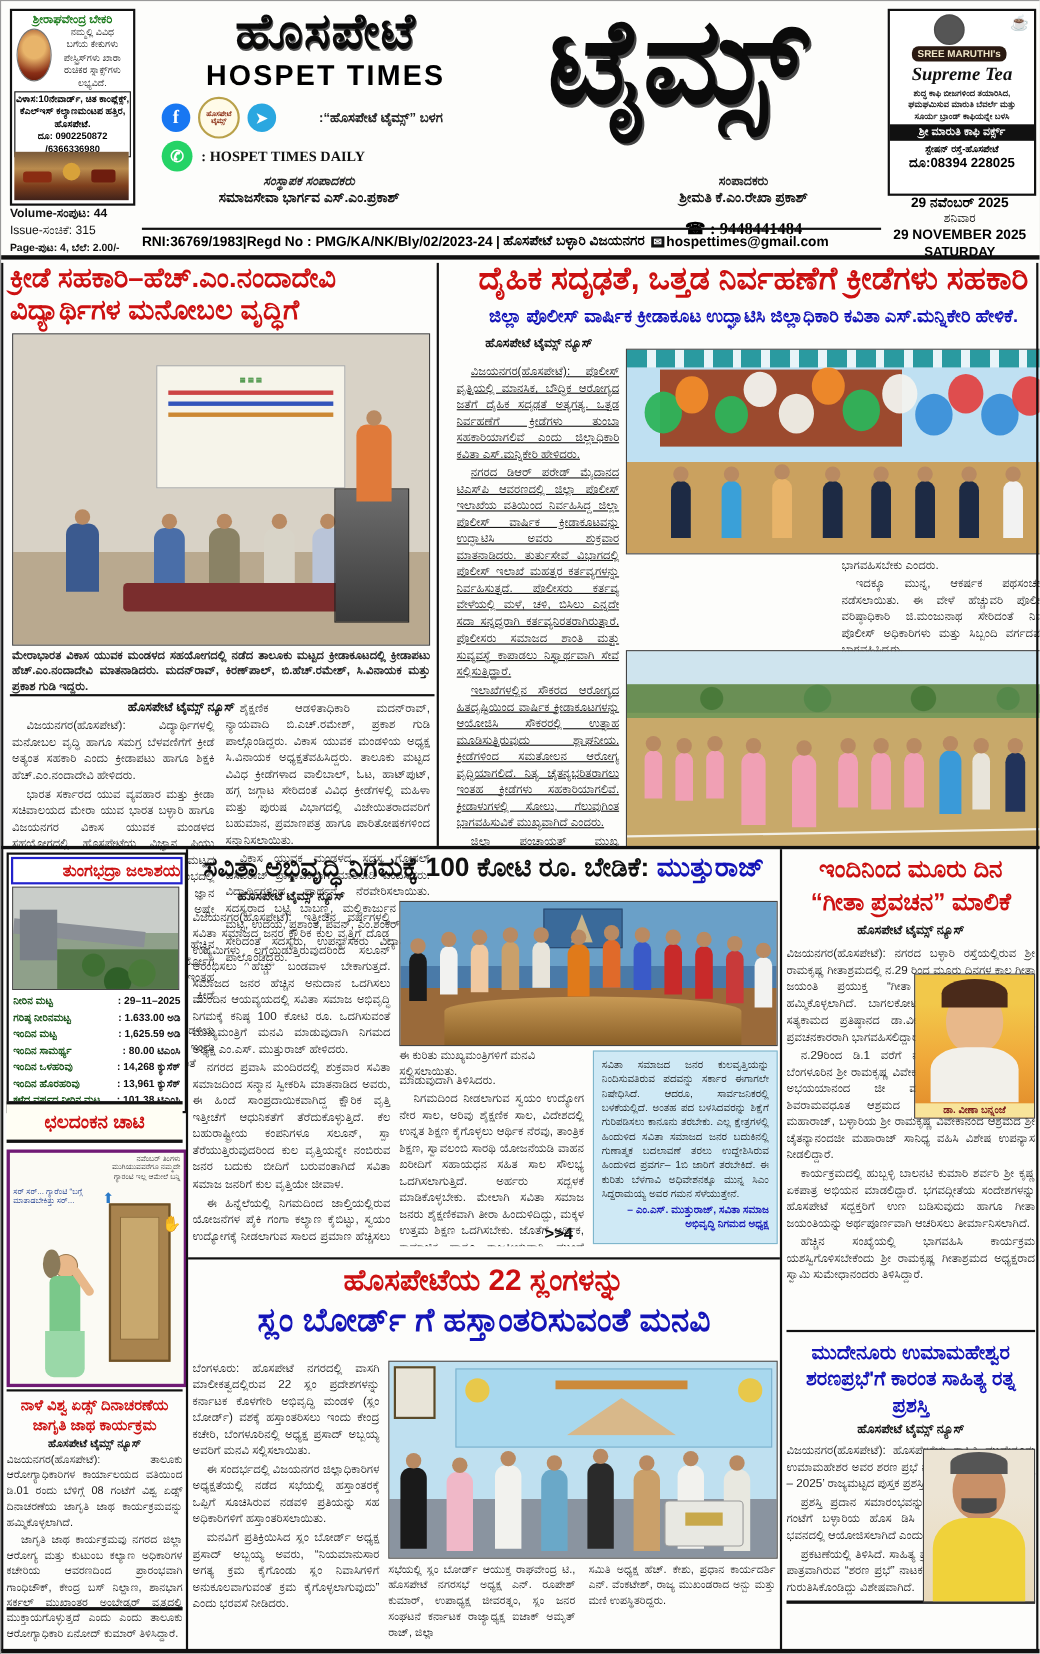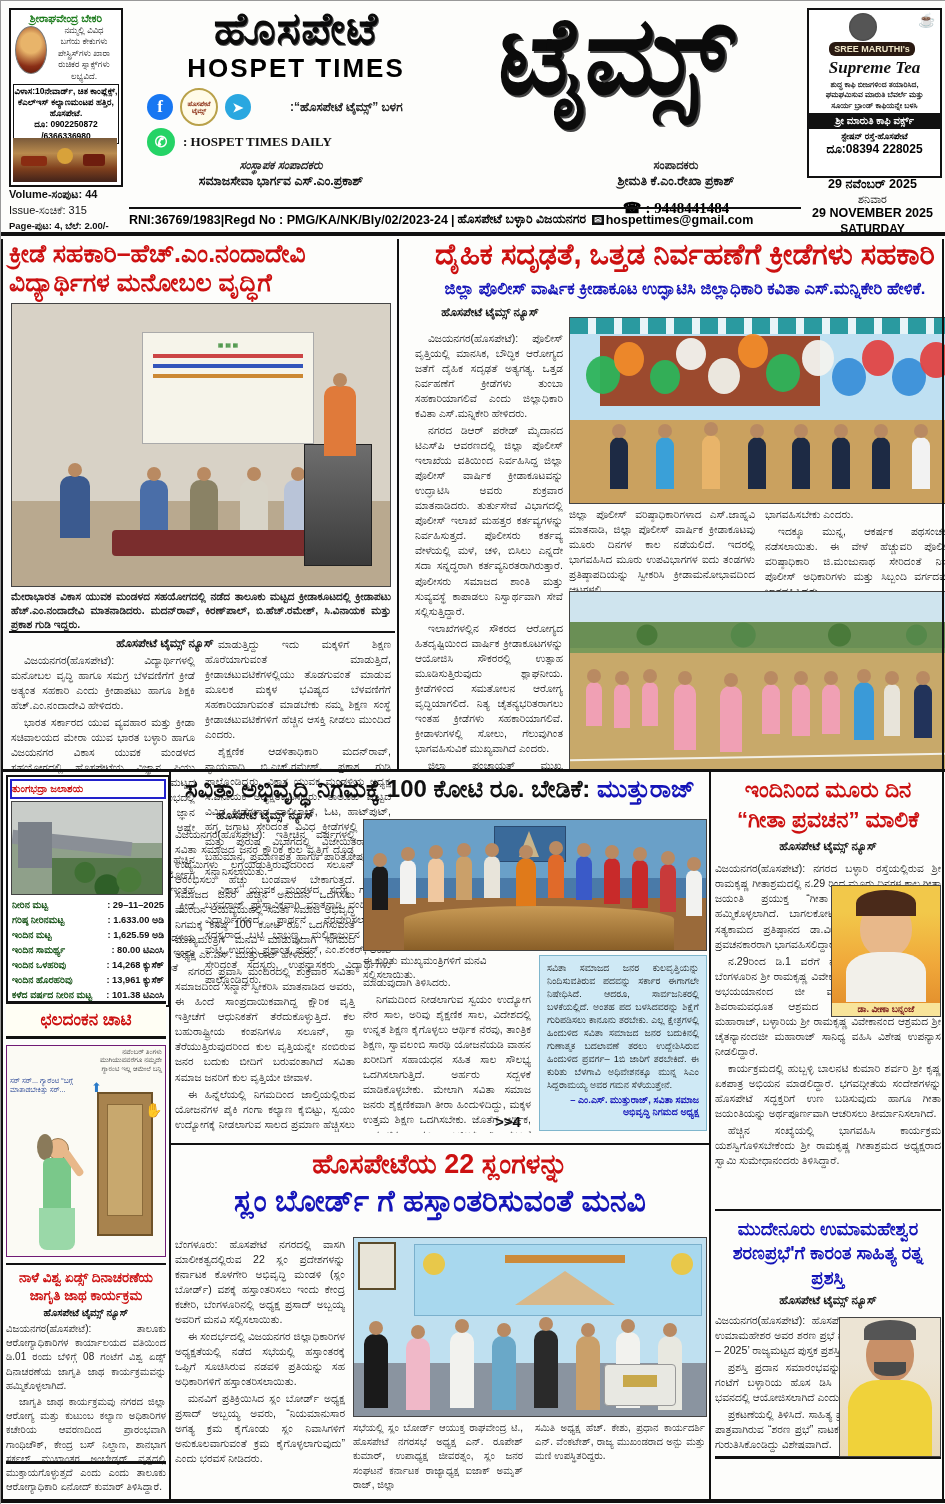--- a/index.html
+++ b/index.html
@@ -159,35 +159,34 @@
 
     <div class="dateline abs" style="left:60px;top:398px;width:200px;">ಹೊಸಪೇಟೆ ಟೈಮ್ಸ್ ನ್ಯೂಸ್</div>
 
     <div class="abs body-text just" style="left:6px;top:414px;width:184px;height:346px;overflow:hidden;">
       <p>ವಿಜಯನಗರ(ಹೊಸಪೇಟೆ): ವಿದ್ಯಾರ್ಥಿಗಳಲ್ಲಿ ಮನೋಬಲ ವೃದ್ಧಿ ಹಾಗೂ ಸಮಗ್ರ ಬೆಳವಣಿಗೆಗೆ ಕ್ರೀಡೆ ಅತ್ಯಂತ ಸಹಕಾರಿ ಎಂದು ಕ್ರೀಡಾಪಟು ಹಾಗೂ ಶಿಕ್ಷಕಿ ಹೆಚ್.ಎಂ.ನಂದಾದೇವಿ ಹೇಳಿದರು.</p>
       <p>ಭಾರತ ಸರ್ಕಾರದ ಯುವ ವ್ಯವಹಾರ ಮತ್ತು ಕ್ರೀಡಾ ಸಚಿವಾಲಯದ ಮೇರಾ ಯುವ ಭಾರತ ಬಳ್ಳಾರಿ ಹಾಗೂ ವಿಜಯನಗರ ವಿಕಾಸ ಯುವಕ ಮಂಡಳದ ಸಹಯೋಗದಲ್ಲಿ ಹೊಸಪೇಟೆಯ ವಿಜ್ಞಾನ ಪಿಯು ಕಾಲೇಜಿನಲ್ಲಿ ಆಯೋಜಿಸಿದ್ದ “ತಾಲೂಕು ಮಟ್ಟದ ಕ್ರೀಡಾಕೂಟ–2025ರ ಉದ್ಘಾಟನಾ ಸಮಾರಂಭದಲ್ಲಿ ಶುಕ್ರವಾರ ಮಾತನಾಡಿ, ಮಕ್ಕಳಿಗೆ ಶೈಕ್ಷಣಿಕ ಜ್ಞಾನ ಕರಗತವಾಗಬೇಕಾದರೆ ಮಾನಸಿಕ ಸಮತೋಲನ ಅಷ್ಟೇ ಅಗತ್ಯವಾಗಿದ್ದು ಇದು ಕ್ರೀಡೆಗಳಿಂದ ಮಾತ್ರ ಸಾಧ್ಯ.</p>
       <p>ಅಲ್ಲದೆ ಇದೀಗ ಭಾರತ ಸರ್ಕಾರ ಕ್ರೀಡೆಗಳಿಗೆ ಹೆಚ್ಚಿನ ಉತ್ತೇಜನ ನೀಡುತ್ತಿದ್ದು ಅವುಗಳನ್ನು ಸಮಪರ್ಯೋಗ ಪಡಿಸಿಕೊಳ್ಳಬೇಕು, ನಾನು ಒಬ್ಬ ಕ್ರೀಡಾಪಟುವಾಗಿ ಇಂತಹ ಪ್ರಯೋಜನ ಪಡೆದಿದ್ದು ಉತ್ತಮ ಜ್ಞಾನಕ್ಕೂ ಕ್ರೀಡೆ ಸಹಕಾರಿ ಎಂದರು.</p>
       <p>ವಿಜ್ಞಾನ ಕಾಲೇಜು ಆಡಳಿತ ಮಂಡಳಿಯ ಆಡಳಿತಾಧಿಕಾರಿ ಕಿರಣ್‌ಪಾಲ್ ಮಾತನಾಡಿ ಇಂದು ಮಕ್ಕಳನ್ನು ಕೇವಲ ಅಂಕಗಳಿಗೆಯಂತ್ರ ಗಮನಿಸುವಂತೆ</p>
     </div>
     <div class="abs body-text just" style="left:200px;top:398px;width:186px;height:362px;overflow:hidden;">
-      <p>ಮಾಡುತ್ತಿದ್ದು ಇದು ಮಕ್ಕಳಿಗೆ ಶಿಕ್ಷಣ ಹೊರೆಯಾಗುವಂತೆ ಮಾಡುತ್ತಿದೆ, ಕ್ರೀಡಾಚಟುವಟಿಕೆಗಳಲ್ಲಿಯು ತೊಡಗುವಂತೆ ಮಾಡುವ ಮೂಲಕ ಮಕ್ಕಳ ಭವಿಷ್ಯದ ಬೆಳವಣಿಗೆಗೆ ಸಹಕಾರಿಯಾಗುವಂತೆ ಮಾಡಬೇಕು ನಮ್ಮ ಶಿಕ್ಷಣ ಸಂಸ್ಥೆ ಕ್ರೀಡಾಚಟುವಟಿಕೆಗಳಿಗೆ ಹೆಚ್ಚಿನ ಆಸಕ್ತಿ ನೀಡಲು ಮುಂದಿದೆ ಎಂದರು.</p>
       <p>ಶೈಕ್ಷಣಿಕ ಆಡಳಿತಾಧಿಕಾರಿ ಮದನ್‌ರಾವ್, ನ್ಯಾಯವಾದಿ ಬಿ.ಎಚ್.ರಮೇಶ್, ಪ್ರಕಾಶ ಗುಡಿ ಪಾಲ್ಗೊಂಡಿದ್ದರು. ವಿಕಾಸ ಯುವಕ ಮಂಡಳಿಯ ಅಧ್ಯಕ್ಷ ಸಿ.ವಿನಾಯಕ ಅಧ್ಯಕ್ಷತೆವಹಿಸಿದ್ದರು. ತಾಲೂಕು ಮಟ್ಟದ ವಿವಿಧ ಕ್ರೀಡೆಗಳಾದ ವಾಲಿಬಾಲ್, ಓಟ, ಹಾಟ್‌ಪುಟ್, ಹಗ್ಗ ಜಗ್ಗಾಟ ಸೇರಿದಂತೆ ವಿವಿಧ ಕ್ರೀಡೆಗಳಲ್ಲಿ ಮಹಿಳಾ ಮತ್ತು ಪುರುಷ ವಿಭಾಗದಲ್ಲಿ ವಿಜೇಯಿತರಾದವರಿಗೆ ಬಹುಮಾನ, ಪ್ರಮಾಣಪತ್ರ ಹಾಗೂ ಪಾರಿತೋಷಕಗಳಿಂದ ಸನ್ಮಾನಿಸಲಾಯಿತು.</p>
       <p>ವಿಕಾಸ ಯುವಕ ಮಂಡಳದ ಸದಸ್ಯ ಗೋಸಲ್ ಬಸವರಾಜ್ ಪ್ರಾಸ್ತಾವಿಕವಾಗಿ ಮಾತನಾಡಿ ವಂದಿಸಿದರು. ವಿದ್ಯಾರ್ಥಿಗಳಿಂದ ಪ್ರಾರ್ಥನೆ ನೆರವೇರಿಸಲಾಯಿತು. ಸದಸ್ಯರಾದ ಬಟ್ಟಿ ಬಾಬಣ್ಣ, ಮಲ್ಲಿಕಾರ್ಜುನ ಮೂರಿ ಮಟ್ಟಿ, ಉದಯ, ಪ್ರಶಾಂತ, ಪವನ್, ಎಂ.ಶಂಕರ್, ಆಕಾಶ ಸೇರಿದಂತೆ ಸದಸ್ಯರು, ಉಪನ್ಯಾಸಕರು ವಿದ್ಯಾರ್ಥಿಗಳು ಪಾಲ್ಗೊಂಡಿದ್ದರು.</p>
     </div>
   </div>
 
   <div class="vline" style="left:396px;top:238px;width:2px;height:530px;"></div>
 
   <div class="abs" style="left:402px;top:238px;width:540px;margin-left:12px;">
     <div class="red bold ctr" style="font-size:29px;line-height:1.1;">ದೈಹಿಕ ಸದೃಢತೆ, ಒತ್ತಡ ನಿರ್ವಹಣೆಗೆ ಕ್ರೀಡೆಗಳು ಸಹಕಾರಿ</div>
     <div class="blue bold ctr" style="font-size:16.5px;margin-top:8px;">ಜಿಲ್ಲಾ ಪೊಲೀಸ್ ವಾರ್ಷಿಕ ಕ್ರೀಡಾಕೂಟ ಉದ್ಘಾಟಿಸಿ ಜಿಲ್ಲಾಧಿಕಾರಿ ಕವಿತಾ ಎಸ್.ಮನ್ನಿಕೇರಿ ಹೇಳಿಕೆ.</div>
 
     <div class="dateline" style="width:150px;margin-top:8px;">ಹೊಸಪೇಟೆ ಟೈಮ್ಸ್ ನ್ಯೂಸ್</div>
 
-    <div class="abs body-text just" style="left:0;top:92px;width:148px;height:438px;overflow:hidden;">
+    <div class="abs body-text just" style="left:0;top:92px;width:148px;height:438px;overflow:hidden;text-decoration:underline;">
       <p>ವಿಜಯನಗರ(ಹೊಸಪೇಟೆ): ಪೊಲೀಸ್ ವೃತ್ತಿಯಲ್ಲಿ ಮಾನಸಿಕ, ಬೌದ್ಧಿಕ ಆರೋಗ್ಯದ ಜತೆಗೆ ದೈಹಿಕ ಸದೃಢತೆ ಅತ್ಯಗತ್ಯ. ಒತ್ತಡ ನಿರ್ವಹಣೆಗೆ ಕ್ರೀಡೆಗಳು ತುಂಬಾ ಸಹಕಾರಿಯಾಗಲಿವೆ ಎಂದು ಜಿಲ್ಲಾಧಿಕಾರಿ ಕವಿತಾ ಎಸ್.ಮನ್ನಿಕೇರಿ ಹೇಳಿದರು.</p>
       <p>ನಗರದ ಡಿಆರ್ ಪರೇಡ್ ಮೈದಾನದ ಟಿಎಸ್‌ಪಿ ಆವರಣದಲ್ಲಿ ಜಿಲ್ಲಾ ಪೊಲೀಸ್ ಇಲಾಖೆಯ ವತಿಯಿಂದ ನಿರ್ವಹಿಸಿದ್ದ ಜಿಲ್ಲಾ ಪೊಲೀಸ್ ವಾರ್ಷಿಕ ಕ್ರೀಡಾಕೂಟವನ್ನು ಉದ್ಘಾಟಿಸಿ ಅವರು ಶುಕ್ರವಾರ ಮಾತನಾಡಿದರು. ತುರ್ತುಸೇವೆ ವಿಭಾಗದಲ್ಲಿ ಪೊಲೀಸ್ ಇಲಾಖೆ ಮಹತ್ತರ ಕರ್ತವ್ಯಗಳನ್ನು ನಿರ್ವಹಿಸುತ್ತದೆ. ಪೊಲೀಸರು ಕರ್ತವ್ಯ ವೇಳೆಯಲ್ಲಿ ಮಳೆ, ಚಳಿ, ಬಿಸಿಲು ಎನ್ನದೇ ಸದಾ ಸನ್ನದ್ಧರಾಗಿ ಕರ್ತವ್ಯನಿರತರಾಗಿರುತ್ತಾರೆ. ಪೊಲೀಸರು ಸಮಾಜದ ಶಾಂತಿ ಮತ್ತು ಸುವ್ಯವಸ್ಥೆ ಕಾಪಾಡಲು ನಿಸ್ವಾರ್ಥವಾಗಿ ಸೇವೆ ಸಲ್ಲಿಸುತ್ತಿದ್ದಾರೆ.</p>
       <p>ಇಲಾಖೆಗಳಲ್ಲಿನ ಸೌಕರದ ಆರೋಗ್ಯದ ಹಿತದೃಷ್ಟಿಯಿಂದ ವಾರ್ಷಿಕ ಕ್ರೀಡಾಕೂಟಗಳನ್ನು ಆಯೋಜಿಸಿ ಸೌಕರರಲ್ಲಿ ಉತ್ಸಾಹ ಮೂಡಿಸುತ್ತಿರುವುದು ಶ್ಲಾಘನೀಯ. ಕ್ರೀಡೆಗಳಿಂದ ಸಮತೋಲನ ಆರೋಗ್ಯ ವೃದ್ಧಿಯಾಗಲಿದೆ. ನಿತ್ಯ ಚೈತನ್ಯಭರಿತರಾಗಲು ಇಂತಹ ಕ್ರೀಡೆಗಳು ಸಹಕಾರಿಯಾಗಲಿವೆ. ಕ್ರೀಡಾಳುಗಳಲ್ಲಿ ಸೋಲು, ಗೆಲುವುಗಿಂತ ಭಾಗವಹಿಸುವಿಕೆ ಮುಖ್ಯವಾಗಿದೆ ಎಂದರು.</p>
       <p>ಜಿಲ್ಲಾ ಪಂಚಾಯತ್ ಮುಖ್ಯ ಕಾರ್ಯನಿರ್ವಾಹಕ ಅಧಿಕಾರಿ ಸೋಂಗ್ಲಾಯ್ ಮೋಹಮ್ಮದ್ ಅಕ್ರಮ್ ಅಲಿ ಷಾ ಮಾತನಾಡಿ, ಕ್ರೀಡೆಯಲ್ಲಿ ಶಿಸ್ತು, ಉತ್ಸಾಹ ಮತ್ತು ಪ್ರಾಮಾಣಿಕತೆ ಮುಖ್ಯವಾಗಿದೆ. ಪೊಲೀಸ್ ಇಲಾಖೆಯ ಪ್ರತಿಯೊಬ್ಬರು ಈ ಕ್ರೀಡಾಕೂಟದಲ್ಲಿ ಖುಷಿಯಿಂದ ಭಾಗವಹಿಸಬೇಕು. ದಿನ ನಿತ್ಯ ಎದುರಾಗುವ ಸಮಸ್ಯೆಗಳಿಂದ ಮುಕ್ತಿ ಪಡೆಯಲು ಕ್ರೀಡಾಕೂಟದಲ್ಲಿ ಸ್ಪರ್ಧಿಸಿ ಮಾನಸಿಕ ನಿರಾಳತೆಯನ್ನು ಪಡೆಯಬೇಕು ಎಂದರು.</p>
     </div>
 
     <div class="photo" style="left:154px;top:78px;width:385px;height:185px;background:linear-gradient(180deg,#bfe0f2 0 55%,#caa15f 55% 100%);">
       <div class="abs" style="left:30px;top:18px;width:220px;height:70px;background:#9c4a2e;"></div>
       <div class="abs" style="left:0;top:0;width:385px;height:16px;background:repeating-linear-gradient(90deg,#2a9aa0 0 18px,#e8f4f8 18px 26px);"></div>
       <div class="bl" style="left:16px;top:38px;width:34px;height:38px;background:#2db35a;"></div>
@@ -205,23 +204,20 @@
       <div class="pfig" style="left:40px;bottom:14px;width:18px;height:52px;background:#1d2a44;"></div>
       <div class="pfig" style="left:86px;bottom:14px;width:18px;height:52px;background:#3aa0d8;"></div>
       <div class="pfig" style="left:132px;bottom:14px;width:18px;height:54px;background:#e8b46a;"></div>
       <div class="pfig" style="left:178px;bottom:14px;width:18px;height:52px;background:#1d2a44;"></div>
       <div class="pfig" style="left:222px;bottom:14px;width:18px;height:52px;background:#1d2a44;"></div>
       <div class="pfig" style="left:262px;bottom:14px;width:18px;height:52px;background:#1d2a44;"></div>
       <div class="pfig" style="left:302px;bottom:14px;width:18px;height:52px;background:#1d2a44;"></div>
       <div class="pfig" style="left:342px;bottom:14px;width:18px;height:52px;background:#f2f2f2;"></div>
     </div>
 
-    <div class="abs body-text just" style="left:154px;top:268px;width:186px;height:116px;overflow:hidden;">
-      <p style="text-indent:0;">ಜಿಲ್ಲಾ ಪೊಲೀಸ್ ವರಿಷ್ಠಾಧಿಕಾರಿಗಳಾದ ಎಸ್.ಜಾಹ್ನವಿ ಮಾತನಾಡಿ, ಜಿಲ್ಲಾ ಪೊಲೀಸ್ ವಾರ್ಷಿಕ ಕ್ರೀಡಾಕೂಟವು ಮೂರು ದಿನಗಳ ಕಾಲ ನಡೆಯಲಿದೆ. ಇದರಲ್ಲಿ ಭಾಗವಹಿಸಿದ ಮೂರು ಉಪವಿಭಾಗಗಳ ಐದು ತಂಡಗಳು ಪ್ರತಿಷ್ಠಾಪದಿಯನ್ನು ಸ್ವೀಕರಿಸಿ ಕ್ರೀಡಾಮನೋಭಾವದಿಂದ ಆಟಗಳಲ್ಲಿ</p>
-    </div>
     <div class="abs body-text just" style="left:350px;top:268px;width:190px;height:116px;overflow:hidden;">
       <p style="text-indent:0;">ಭಾಗವಹಿಸಬೇಕು ಎಂದರು.</p>
       <p>ಇದಕ್ಕೂ ಮುನ್ನ, ಆಕರ್ಷಕ ಪಥಸಂಚಲನ ನಡೆಸಲಾಯಿತು. ಈ ವೇಳೆ ಹೆಚ್ಚುವರಿ ಪೊಲೀಸ್ ವರಿಷ್ಠಾಧಿಕಾರಿ ಜಿ.ಮಂಜುನಾಥ ಸೇರಿದಂತೆ ನಿವೃತ ಪೊಲೀಸ್ ಅಧಿಕಾರಿಗಳು ಮತ್ತು ಸಿಬ್ಬಂದಿ ವರ್ಗದವರು ಭಾಗವಹಿಸಿದ್ದರು.</p>
     </div>
 
     <div class="photo" style="left:154px;top:352px;width:385px;height:178px;background:linear-gradient(180deg,#cfe4ee 0 22%,#7a9a5a 22% 34%,#c8a96a 34% 100%);">
       <div class="abs" style="left:0;top:30px;width:385px;height:26px;background:radial-gradient(circle at 20% 50%,#4a7a3a 0 10px,transparent 11px),radial-gradient(circle at 45% 50%,#55884a 0 12px,transparent 13px),radial-gradient(circle at 70% 50%,#4a7a3a 0 11px,transparent 12px),radial-gradient(circle at 90% 50%,#55884a 0 10px,transparent 11px);background-color:#6a8f55;"></div>
       <div class="pfig" style="left:16px;bottom:44px;width:16px;height:44px;background:#f0a0b4;"></div>
       <div class="pfig" style="left:44px;bottom:42px;width:16px;height:44px;background:#f0a0b4;"></div>
       <div class="pfig" style="left:72px;bottom:44px;width:16px;height:44px;background:#f0a0b4;"></div>
@@ -233,21 +229,21 @@
       <div class="pfig" style="left:284px;bottom:30px;width:20px;height:58px;background:#3a9ad8;"></div>
       <div class="pfig" style="left:314px;bottom:34px;width:16px;height:52px;background:#e8e4da;"></div>
       <div class="pfig" style="left:344px;bottom:32px;width:18px;height:54px;background:#22335a;"></div>
       <div class="abs" style="left:0;bottom:12px;width:385px;height:2px;background:#f2efe6;transform:rotate(-1deg);"></div>
     </div>
   </div>
 
   <div class="hline" style="left:0;top:768px;width:945px;height:3px;"></div>
 
   <div class="abs" style="left:5px;top:774px;width:160px;border:2px solid #111;background:#fff;">
-    <div style="border:2px solid #2222cc;margin:2px;text-align:left;font-size:10px;font-weight:bold;color:#cc1111;padding:2px 0;">ತುಂಗಭದ್ರಾ ಜಲಾಶಯ</div>
+    <div style="border:2px solid #2222cc;margin:2px;text-align:right;font-size:15px;font-weight:bold;color:#cc1111;padding:2px 0;">ತುಂಗಭದ್ರಾ ಜಲಾಶಯ</div>
     <div class="photo" style="position:relative;left:3px;top:0;width:150px;height:92px;background:linear-gradient(180deg,#c9cdc9 0 45%,#8fa08a 45% 100%);">
       <div class="abs" style="left:0;top:34px;width:120px;height:14px;background:#8a8f96;transform:rotate(6deg);"></div>
       <div class="abs" style="left:6px;top:20px;width:34px;height:46px;background:#7a8088;"></div>
       <div class="abs" style="left:40px;top:56px;width:110px;height:36px;background:radial-gradient(circle at 30% 40%,#3f6f33 0 10px,transparent 11px),radial-gradient(circle at 70% 60%,#4a7a3a 0 12px,transparent 13px),radial-gradient(circle at 50% 80%,#2f5f28 0 12px,transparent 13px);background-color:#55774a;"></div>
     </div>
     <div style="padding:3px 4px 2px 4px;">
       <div class="statrow">
           <span class="lab">ನೀರಿನ ಮಟ್ಟ</span>
           <span class="val">: 29–11–2025</span>
         </div>
@@ -273,21 +269,21 @@
         </div>
       <div class="statrow">
           <span class="lab">ಕಳೆದ ವರ್ಷದ ನೀರಿನ ಮಟ್ಟ</span>
           <span class="val">: 101.38 ಟಿಎಂಸಿ</span>
         </div>
     </div>
   </div>
 
   <div class="abs" style="left:5px;top:1000px;width:160px;">
     <div style="border-top:3px solid #111;border-bottom:3px solid #111;text-align:center;font-size:17px;font-weight:bold;color:#cc1111;padding:6px 0;background:#fffef4;">ಛಲದಂಕನ ಚಾಟಿ</div>
-    <div class="abs" style="left:0;top:44px;width:158px;height:210px;border:1px solid #701a75;background:#fbfaf4;overflow:hidden;">
+    <div class="abs" style="left:0;top:44px;width:158px;height:210px;border:3px solid #701a75;background:#fbfaf4;overflow:hidden;">
       <div style="font-size:6.8px;color:#333;text-align:right;padding:2px 3px;line-height:1.25;">
         <div>ನವೆಂಬರ್ ತಿಂಗಳು</div>
         <div>ಮುಗಿಯುವವರೆಗೂ ನಮ್ಮದೇ</div>
         <div>ಗ್ಯಾರಂಟಿ ಇಲ್ಲ ಆಮೇಲೆ ಬನ್ನಿ</div>
       </div>
       <div style="font-size:7.2px;color:#13338a;padding:1px 3px;line-height:1.25;">
         <div>ಸರ್ ಸರ್... ಗ್ಯಾರೆಂಟಿ “ಬಗ್ಗೆ</div>
         <div>ಮಾತಾಡಬೇಕಿತ್ತು ಸರ್...</div>
       </div>
       <div class="abs" style="right:12px;top:46px;width:52px;height:140px;background:#a8834e;border:2px solid #6e5228;">

